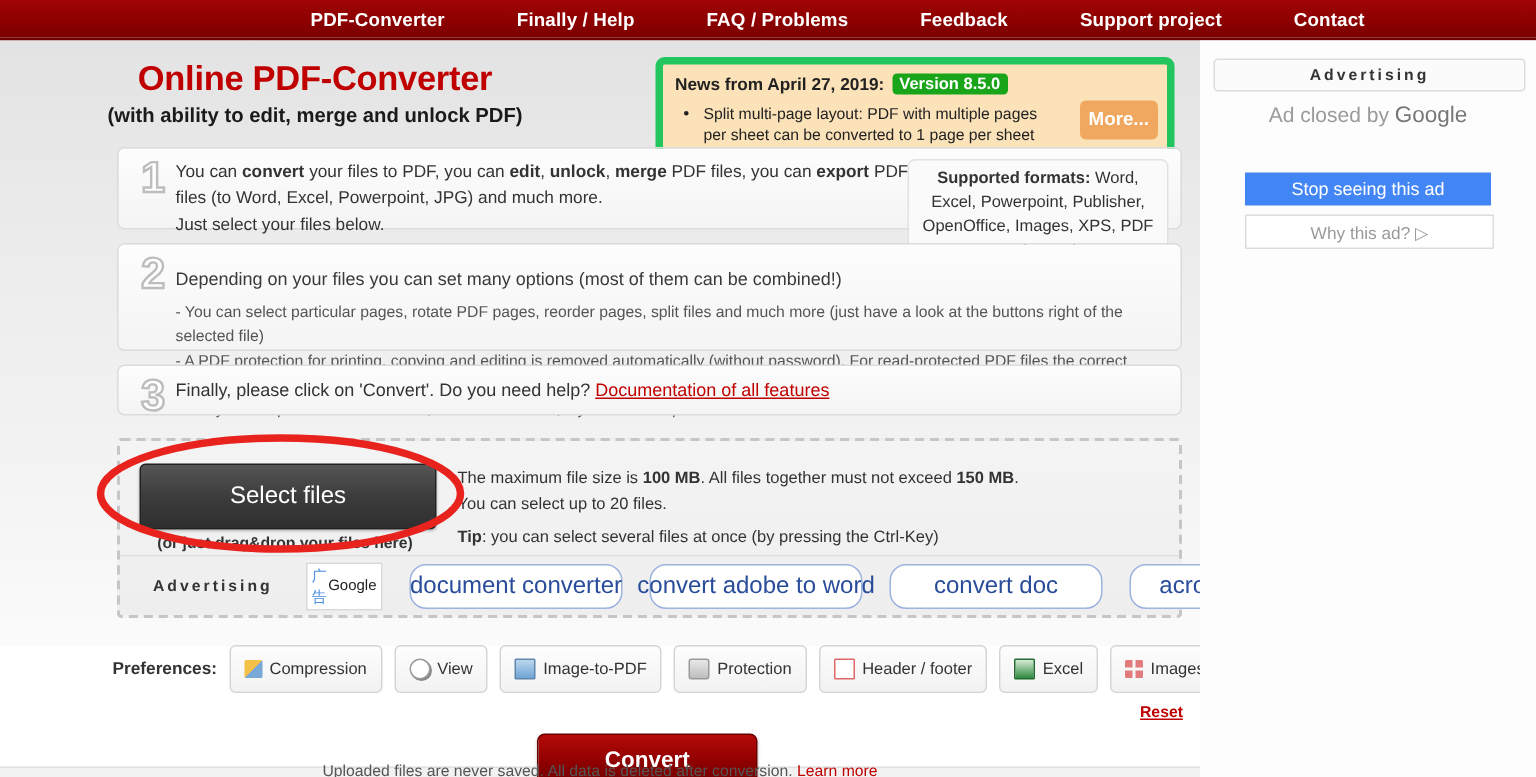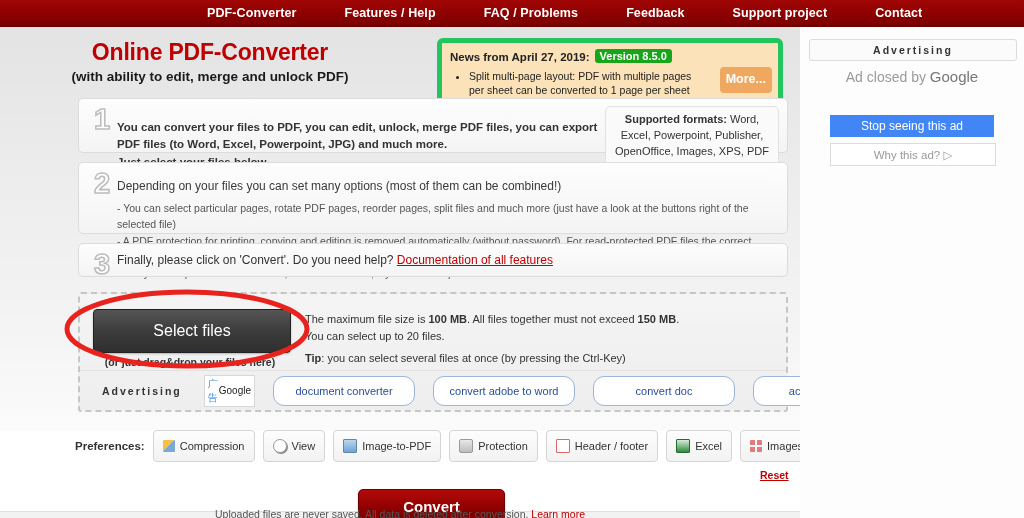--- a/index.html
+++ b/index.html
@@ -77,21 +77,21 @@
   .stepnum{
     position:absolute;left:8px;top:6px;width:30px;text-align:center;
     font-size:29px;font-weight:bold;color:#ffffff;
     -webkit-text-stroke:1.6px #bdbdbd;
     font-family:"Liberation Sans",sans-serif;line-height:1;
     text-shadow:0 0 0 #bbb;
   }
   .panelbody{margin-left:38px;padding:8px 10px 8px 0;}
 
   #panel1{top:71px;height:55px;}
-  #panel1 .panelbody{font-size:11.5px;color:#333;line-height:1.5;padding-top:20px;width:500px;font-weight:bold;}
+  #panel1 .panelbody{font-size:11.5px;color:#333;line-height:1.5;padding-top:8px;width:500px;}
   .formats{
     position:absolute;right:8px;top:7px;width:174px;
     background:#fafafa;border:1px solid #e2e2e2;border-radius:5px;
     font-size:11px;color:#333;text-align:center;line-height:1.45;
     padding:5px 6px;box-sizing:border-box;
   }
 
   #panel2{top:135px;height:72px;}
   #panel2 .ptitle{font-size:12px;color:#3a3a3a;padding-top:8px;}
   #panel2 .plist{font-size:10.5px;color:#555;margin-top:7px;line-height:1.55;}
@@ -132,21 +132,21 @@
   .adlabel{margin-left:22px;font-size:10.5px;font-weight:bold;letter-spacing:2px;color:#333;}
   .googlebadge{
     margin-left:22px;background:#fff;border:1px solid #d8d8d8;
     font-size:10px;padding:1px 3px;display:flex;align-items:center;color:#222;
   }
   .googlebadge .cn{color:#4a8fe0;margin-right:1px;}
   .adpill{
     margin-left:18px;height:20px;min-width:112px;padding:4px 14px;
     border:1px solid #9db4dd;border-radius:11px;background:#ffffff;
     display:flex;align-items:center;justify-content:center;
-    color:#2a4d9b;font-size:11px;cursor:pointer;white-space:nowrap;
+    color:#2a4d9b;font-size:16px;cursor:pointer;white-space:nowrap;
   }
 
   
   .prefrow{position:absolute;left:0;top:403px;width:800px;display:flex;align-items:center;}
   .preflabel{margin-left:75px;font-size:11.5px;font-weight:bold;color:#333;}
   .prefbtn{
     margin-left:8px;height:22px;padding:4px 9px;
     background:linear-gradient(#fdfdfd,#f2f2f2);
     border:1px solid #d5d5d5;border-radius:4px;
     display:flex;align-items:center;gap:5px;
@@ -211,21 +211,21 @@
   .annot{position:absolute;left:62px;top:288px;width:250px;height:82px;pointer-events:none;}
 </style>
 </head>
 <body>
 
 <div class="page">
 
   <div class="topnav">
     <div class="navlist">
       <div class="navitem">PDF-Converter</div>
-      <div class="navitem">Features / Help</div>
+      <div class="navitem">Finally / Help</div>
       <div class="navitem">FAQ / Problems</div>
       <div class="navitem">Feedback</div>
       <div class="navitem">Support project</div>
       <div class="navitem">Contact</div>
     </div>
   </div>
 
   <div class="bodybg"></div>
   <div class="whitebottom"></div>
   <div class="bottomline"></div>

